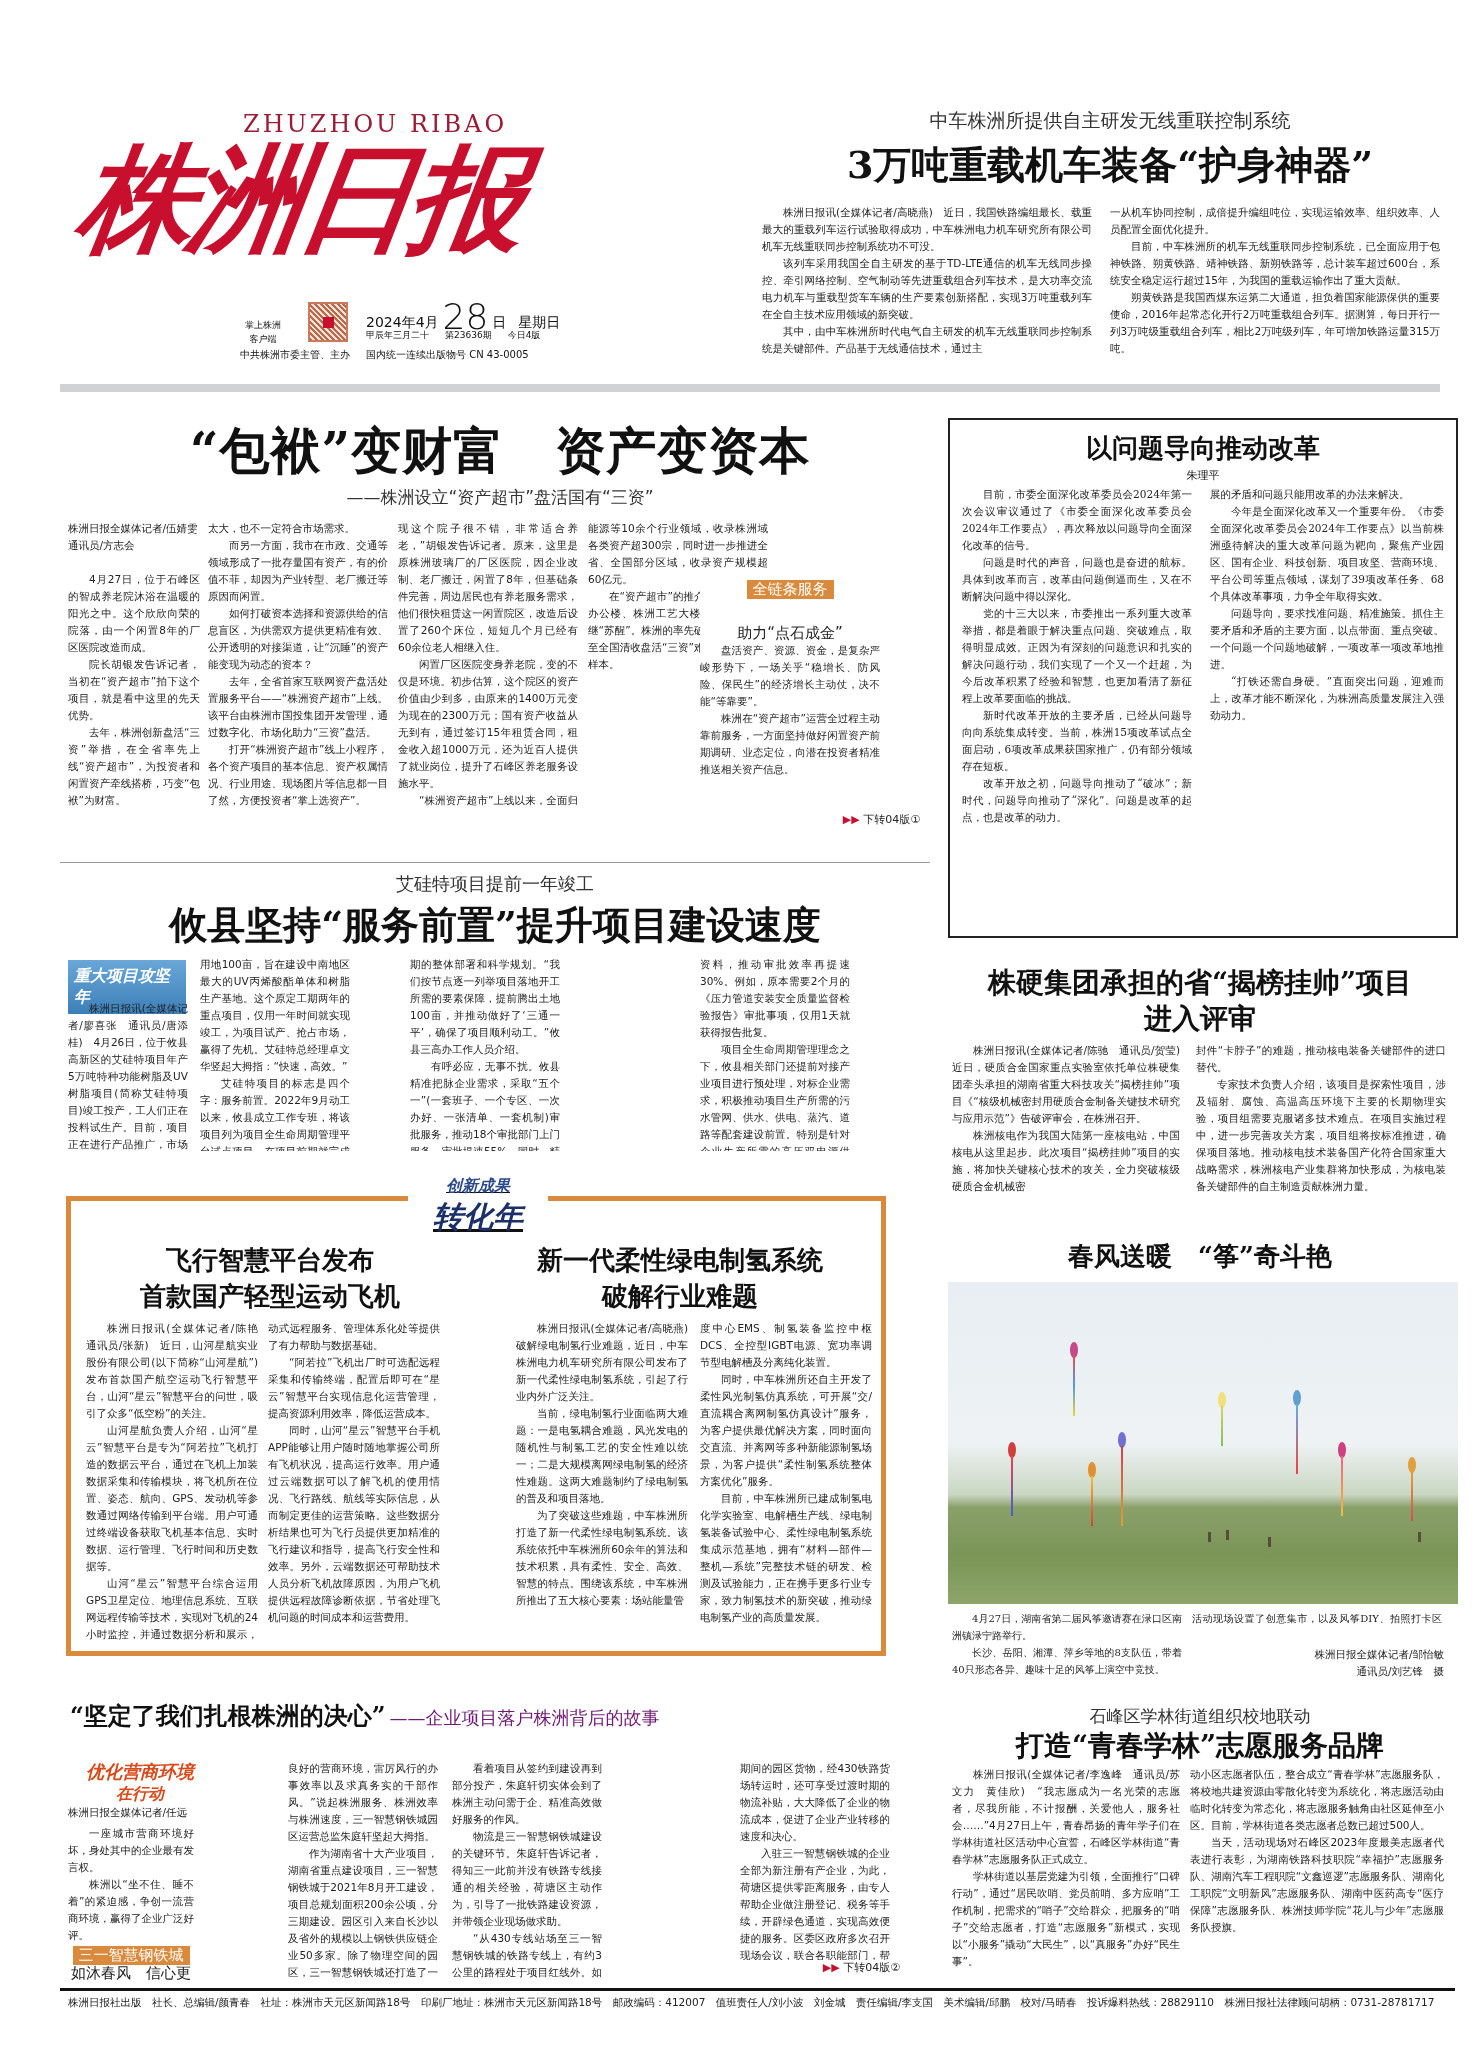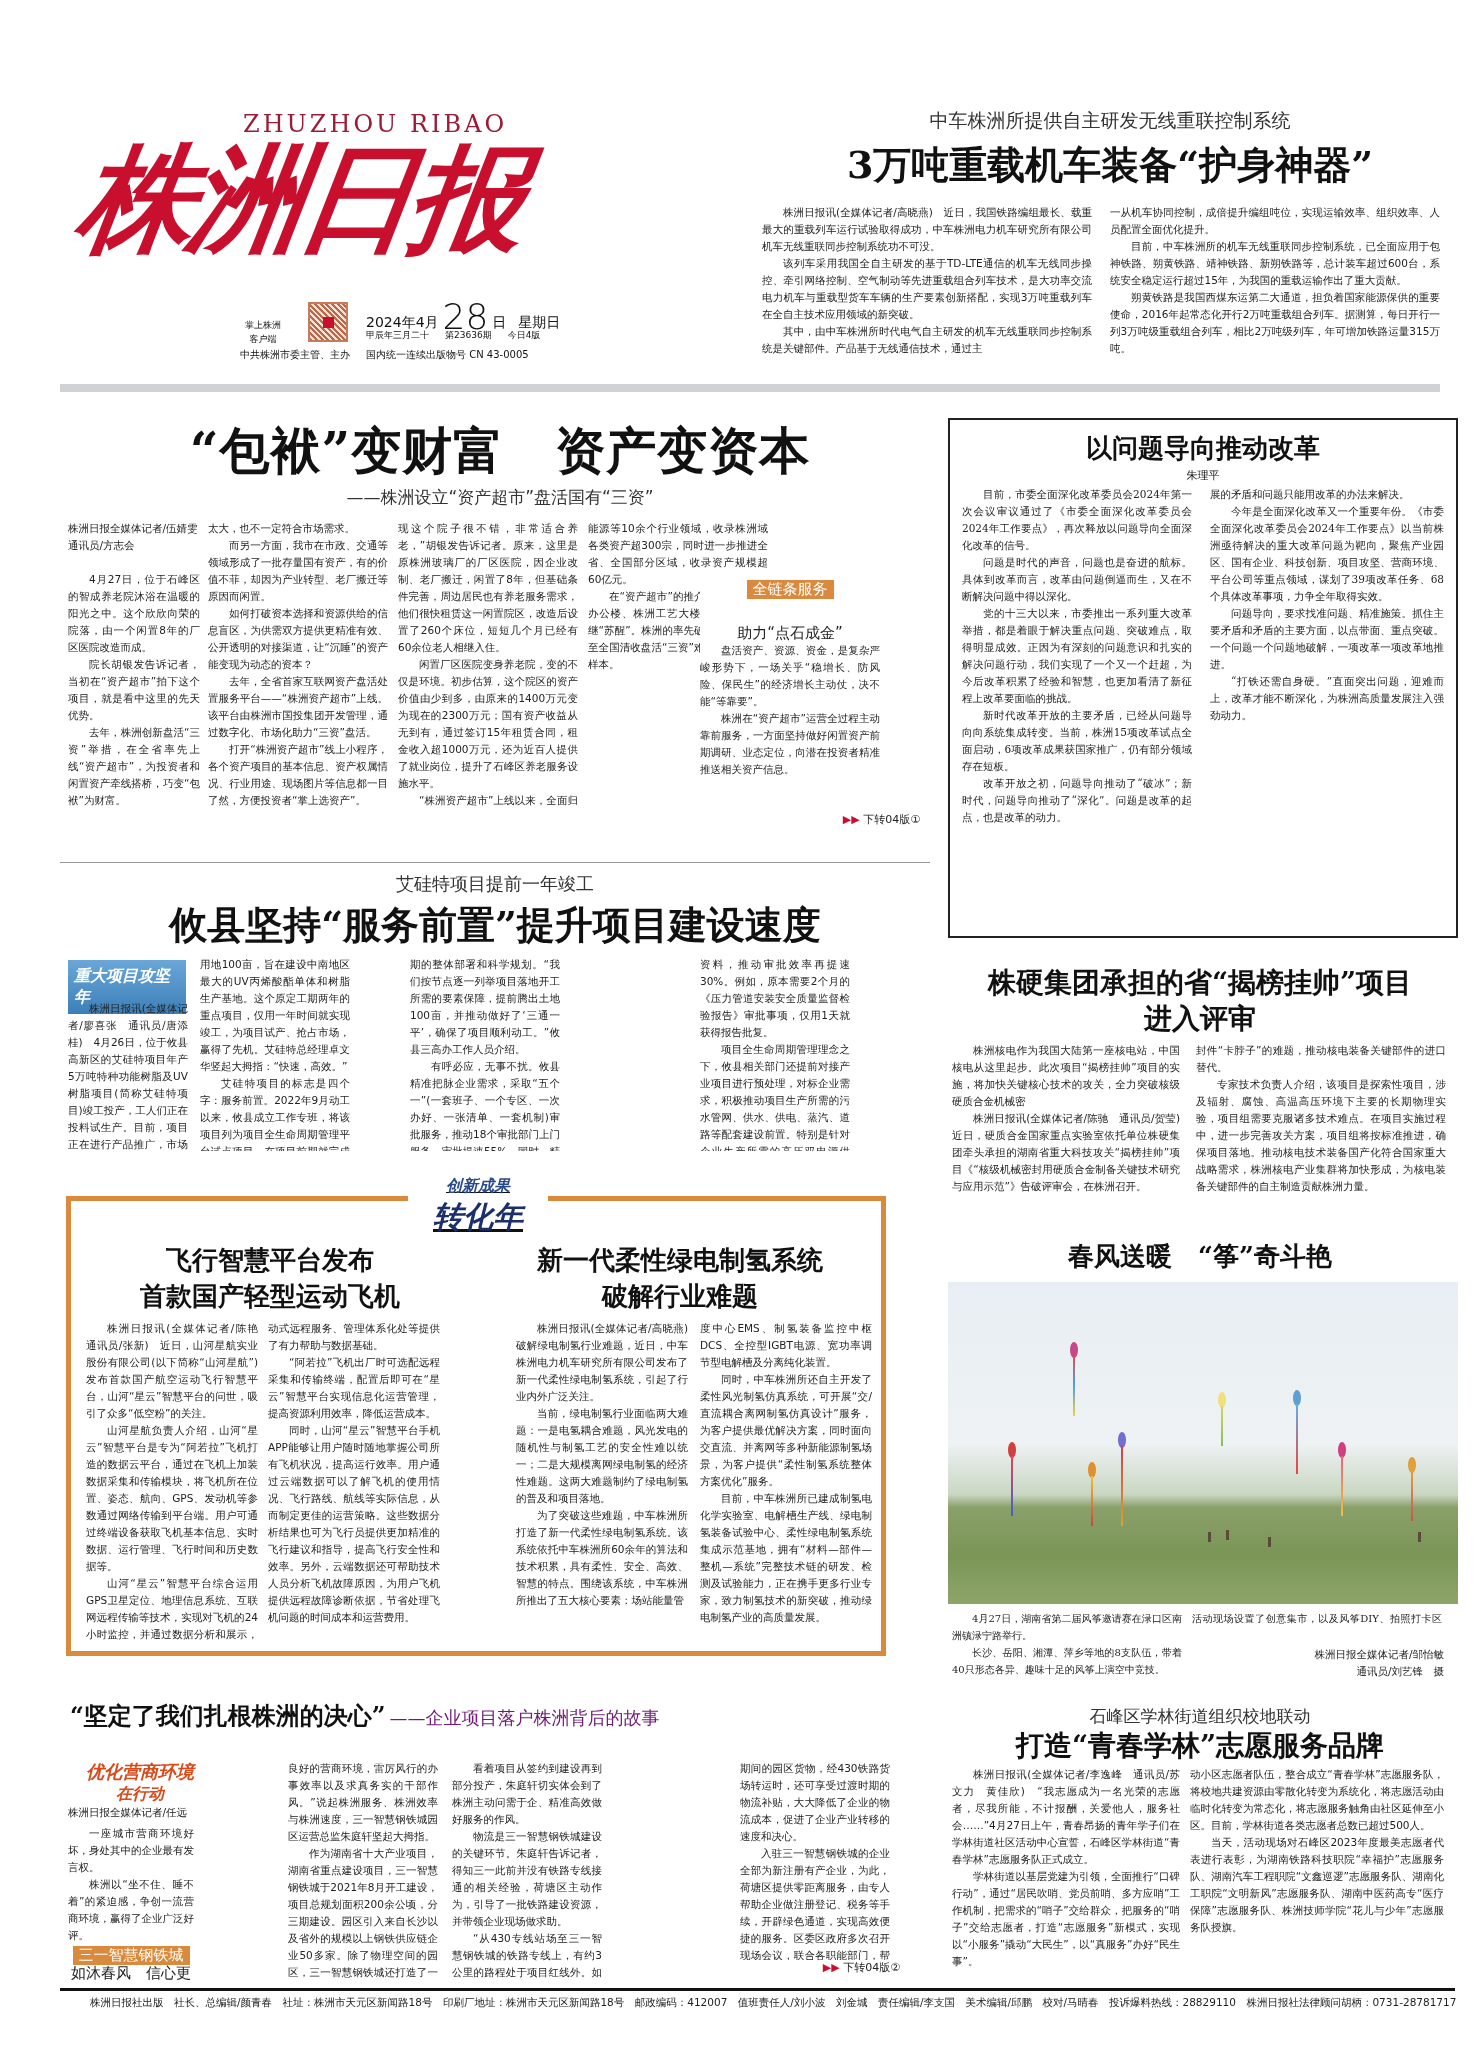--- a/index.html
+++ b/index.html
@@ -41,21 +41,21 @@
   .badge-biz { color: #d94a1a; font-weight: bold; font-style: italic; text-align: center; }
   .badge-biz .t1 { font-size: 18px; }
   .badge-biz .t2 { font-size: 16px; }
 
   .photo { position: absolute; overflow: hidden;
     background: linear-gradient(#e8eef3 0%, #eef2f4 50%, #c9d7c2 66%, #8aa06a 70%, #7a9556 85%, #8ea56a 100%); }
   .kite { position: absolute; width: 8px; height: 16px; border-radius: 50%; }
   .tail { position: absolute; width: 2px; }
   .person { position: absolute; width: 3px; height: 10px; background: #5a4a3a; }
   .caption { font-size: 10.5px; line-height: 17px; color: #222; }
-  .footer { font-size: 10.5px; color: #222; white-space: nowrap; margin-left: 22px; }
+  .footer { font-size: 10.5px; color: #222; white-space: nowrap; }
 </style>
 </head>
 <body>
 
 <div class="abs mast-roman" style="left:243px;top:110px;">ZHUZHOU   RIBAO</div>
 <div class="abs mast-cn" style="left:80px;top:140px;width:620px;">株洲日报</div>
 
 <div class="abs" style="left:245px;top:318px;font-size:9px;line-height:14px;text-align:center;">
   <div>掌上株洲</div>
   <div>客户端</div>
@@ -167,22 +167,22 @@
 <div class="col body-text" style="left:700px;top:956px;width:150px;height:195px;">
   <p class="byline">资料，推动审批效率再提速30%。例如，原本需要2个月的《压力管道安装安全质量监督检验报告》审批事项，仅用1天就获得报告批复。</p>
   <p>项目全生命周期管理理念之下，攸县相关部门还提前对接产业项目进行预处理，对标企业需求，积极推动项目生产所需的污水管网、供水、供电、蒸汽、道路等配套建设前置。特别是针对企业生产所需的高压双电源供电，提前组织专题调度，仅用2周时间完成了电力工程建设。</p>
 </div>
 
 <div class="abs head-m" style="left:950px;top:965px;width:500px;">
   <div>株硬集团承担的省“揭榜挂帅”项目</div>
   <div>进入评审</div>
 </div>
 <div class="col body-text" style="left:952px;top:1042px;width:228px;height:155px;">
+  <p>株洲日报讯(全媒体记者/陈驰　通讯员/贺莹)　近日，硬质合金国家重点实验室依托单位株硬集团牵头承担的湖南省重大科技攻关“揭榜挂帅”项目《“核级机械密封用硬质合金制备关键技术研究与应用示范”》告破评审会，在株洲召开。</p>
   <p>株洲核电作为我国大陆第一座核电站，中国核电从这里起步。此次项目“揭榜挂帅”项目的实施，将加快关键核心技术的攻关，全力突破核级硬质合金机械密</p>
-  <p>株洲日报讯(全媒体记者/陈驰　通讯员/贺莹)　近日，硬质合金国家重点实验室依托单位株硬集团牵头承担的湖南省重大科技攻关“揭榜挂帅”项目《“核级机械密封用硬质合金制备关键技术研究与应用示范”》告破评审会，在株洲召开。</p>
 </div>
 <div class="col body-text" style="left:1196px;top:1042px;width:250px;height:155px;">
   <p class="byline">封件“卡脖子”的难题，推动核电装备关键部件的进口替代。</p>
   <p>专家技术负责人介绍，该项目是探索性项目，涉及辐射、腐蚀、高温高压环境下主要的长期物理实验，项目组需要克服诸多技术难点。在项目实施过程中，进一步完善攻关方案，项目组将按标准推进，确保项目落地。推动核电技术装备国产化符合国家重大战略需求，株洲核电产业集群将加快形成，为核电装备关键部件的自主制造贡献株洲力量。</p>
 </div>
 
 <div class="orange-box" style="left:66px;top:1196px;width:820px;height:460px;"></div>
 <div class="abs badge-innov" style="left:408px;top:1176px;width:140px;text-decoration:underline;">
   <div class="t1">创新成果</div>
   <div class="t2">转化年</div>

